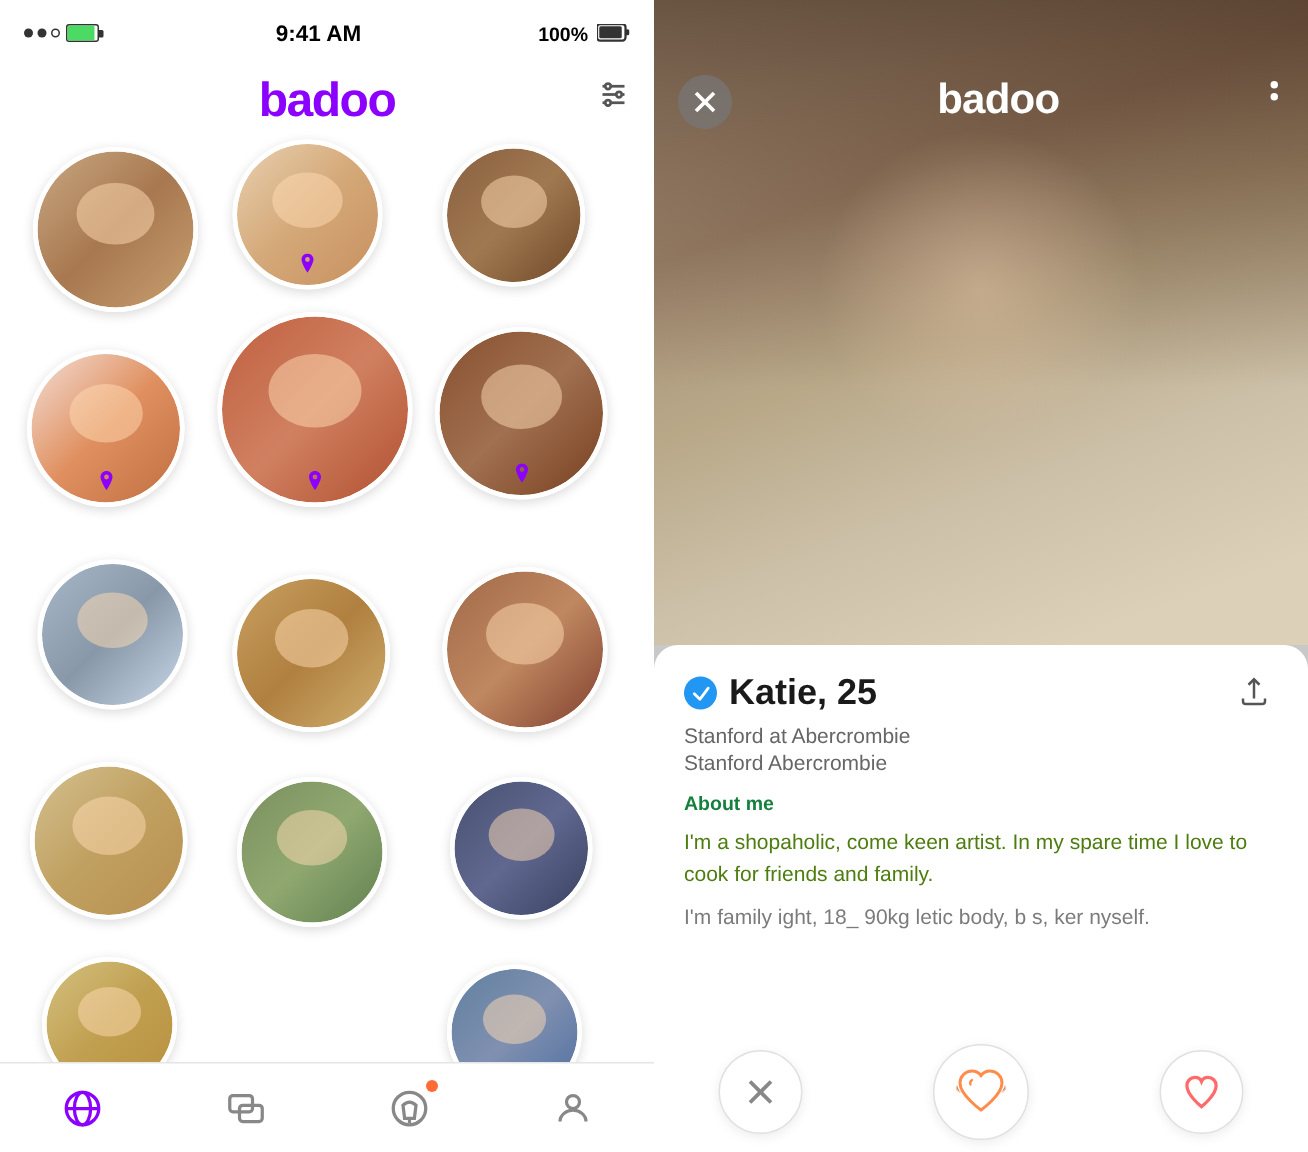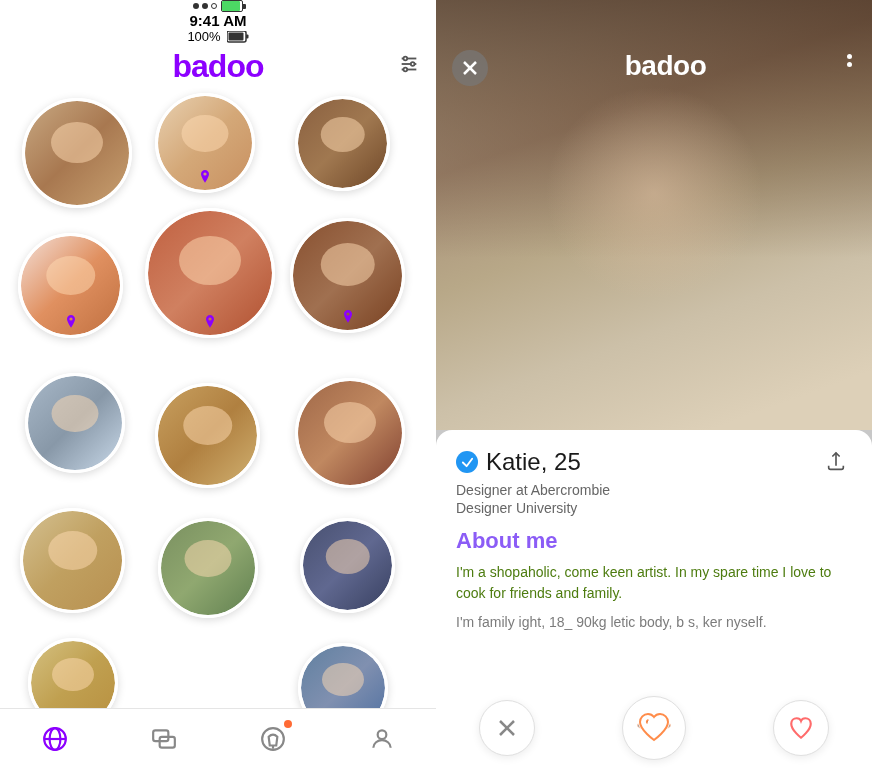--- a/index.html
+++ b/index.html
@@ -24,35 +24,34 @@
 
     
     .status-bar {
       height: 44px;
       background: #fff;
       display: flex;
       align-items: center;
       justify-content: space-between;
       padding: 0 16px;
       flex-shrink: 0;
-      flex-direction: column;
     }
     .status-left { display: flex; align-items: center; gap: 4px; }
     .battery-icon {
       width: 22px; height: 12px; border: 1.5px solid #333; border-radius: 2px; position: relative; display: inline-block;
     }
     .battery-icon::after {
       content: ''; position: absolute; right: -4px; top: 3px; width: 3px; height: 5px; background: #333; border-radius: 0 1px 1px 0;
     }
     .battery-fill { width: 18px; height: 100%; background: #4cd964; border-radius: 1px; }
     .status-dots { display: flex; gap: 3px; }
     .status-dot { width: 6px; height: 6px; border-radius: 50%; background: #333; }
     .status-dot.empty { background: transparent; border: 1.5px solid #333; }
     .status-time { font-size: 15px; font-weight: 600; color: #000; }
-    .status-right { display: flex; align-items: center; gap: 6px; font-size: 13px; font-weight: 400; }
+    .status-right { display: flex; align-items: center; gap: 6px; font-size: 13px; font-weight: 700; }
 
     
     .left-header {
       height: 44px;
       display: flex;
       align-items: center;
       justify-content: center;
       position: relative;
       padding: 0 16px;
       flex-shrink: 0;
@@ -200,21 +199,21 @@
       background: #2196f3;
       border-radius: 50%;
       display: flex;
       align-items: center;
       justify-content: center;
       flex-shrink: 0;
     }
     .verified-icon svg { width: 13px; height: 13px; }
     .profile-name {
       font-size: 24px;
-      font-weight: 400;
+      font-weight: 700;
       color: #1a1a1a;
     }
     .share-btn {
       width: 32px;
       height: 32px;
       display: flex;
       align-items: center;
       justify-content: center;
       cursor: pointer;
       color: #555;
@@ -223,23 +222,23 @@
       font-size: 14px;
       color: #666;
       margin-bottom: 2px;
     }
     .profile-school {
       font-size: 14px;
       color: #666;
       margin-bottom: 12px;
     }
     .about-title {
-      font-size: 22px;
+      font-size: 13px;
       font-weight: 700;
-      color: #8b5cf6;
+      color: #15803d;
       margin-bottom: 8px;
     }
     .about-text {
       font-size: 14px;
       color: #4d7c0f;
       line-height: 1.5;
       margin-bottom: 8px;
     }
     .about-text-2 {
       font-size: 14px;
@@ -513,22 +512,22 @@
       </div>
       <div class="share-btn">
         <svg width="22" height="22" viewBox="0 0 24 24" fill="none" stroke="#555" stroke-width="1.8">
           <path d="M4 16v2a2 2 0 002 2h12a2 2 0 002-2v-2"></path>
           <polyline points="16 6 12 2 8 6"></polyline>
           <line x1="12" y1="2" x2="12" y2="16"></line>
         </svg>
       </div>
     </div>
 
-    <div class="profile-job">Designer at Abercrombie</div>
-    <div class="profile-school">Designer University</div>
+    <div class="profile-job">Stanford at Abercrombie</div>
+    <div class="profile-school">Stanford Abercrombie</div>
 
     <div class="about-title">About me</div>
     <div class="about-text">I'm a shopaholic, come keen artist. In my spare time I love to cook for friends and family.</div>
     <div class="about-text-2">I'm family   ight, 18_  90kg   letic body, b    s,      ker   nyself.</div>
   </div>
 
   <div class="action-bar">
     <div class="action-btn">
       <svg width="24" height="24" viewBox="0 0 24 24" fill="none" stroke="#888" stroke-width="2.5">
         <line x1="5" y1="5" x2="19" y2="19"></line>

